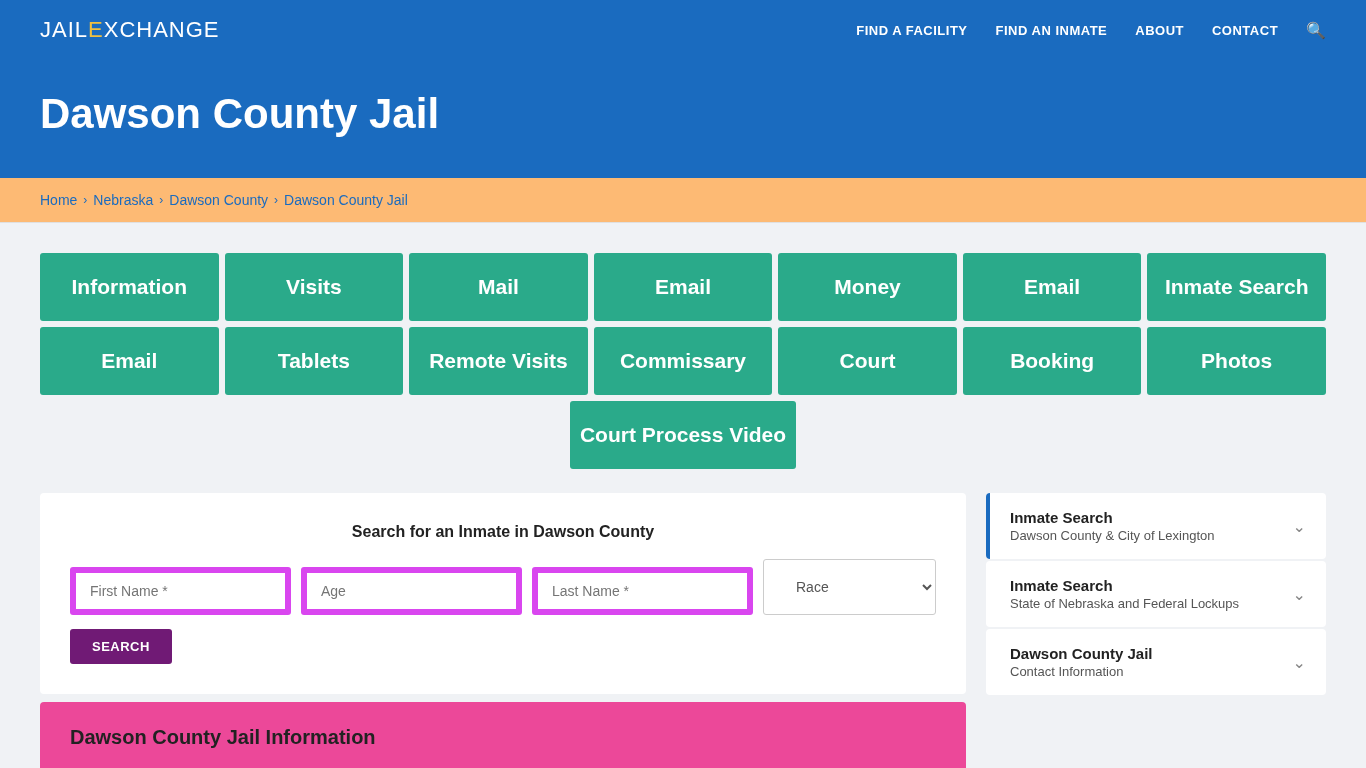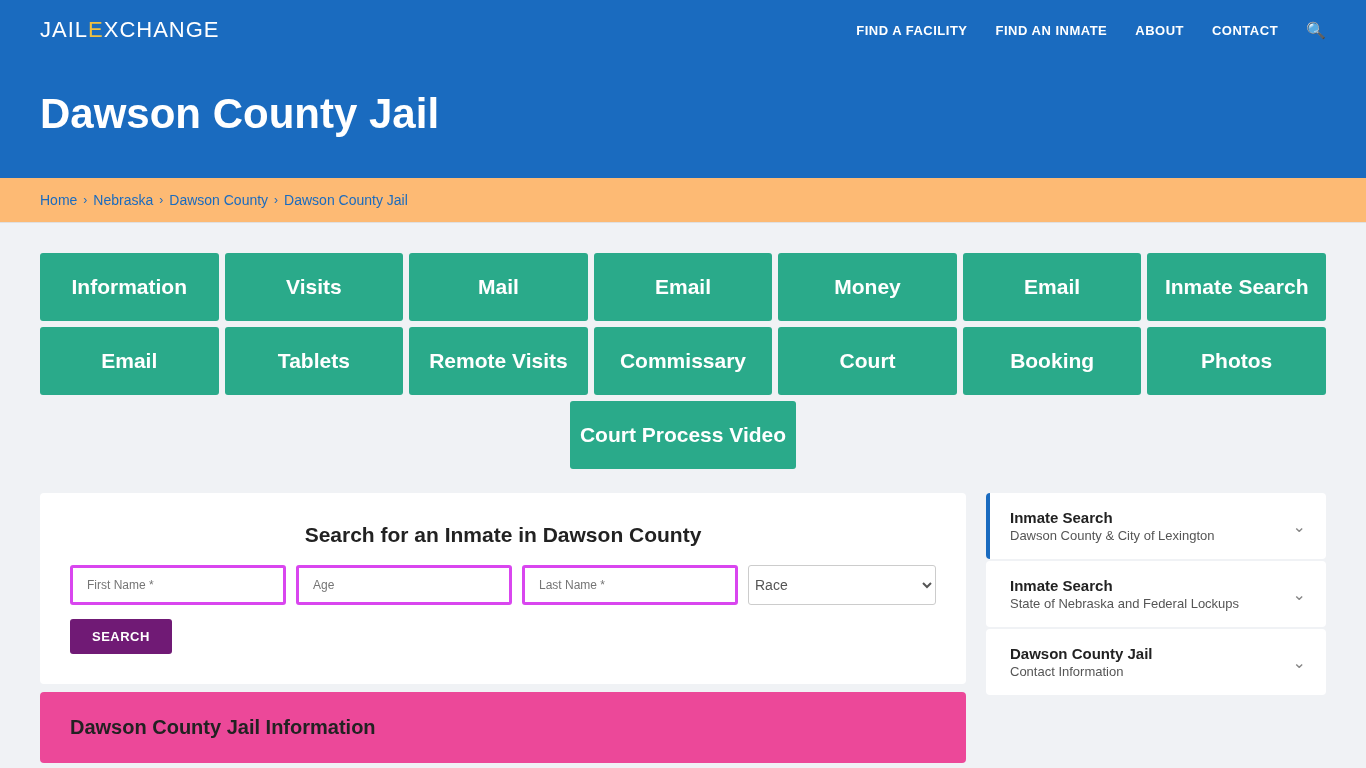--- a/index.html
+++ b/index.html
@@ -131,43 +131,44 @@
 
     
     .search-box {
       background: #fff;
       border-radius: 4px;
       padding: 30px 30px 30px 30px;
       flex: 1;
       min-width: 0;
     }
     .search-box h2 {
-      font-size: 21px;
+      font-size: 16px;
       font-weight: 700;
       text-align: center;
       margin-bottom: 18px;
       color: #222;
     }
     .search-fields {
       display: flex;
       gap: 10px;
       margin-bottom: 14px;
     }
     .search-fields input {
       flex: 1;
       padding: 10px 14px;
-      border: 3px solid #d946ef;
+      border: 6px solid #d946ef;
       border-radius: 3px;
-      font-size: 12px;
+      font-size: 14px;
       color: #555;
       outline: none;
+      margin-top: 8px;
     }
     .search-fields select {
       flex: 1;
-      padding: 10px 2px;
+      padding: 10px 28px;
       border: 1px solid #ccc;
       border-radius: 3px;
       font-size: 14px;
       color: #555;
       outline: none;
       background: #fff;
     }
     .search-btn {
       background: #701a75;
       color: #fff;

